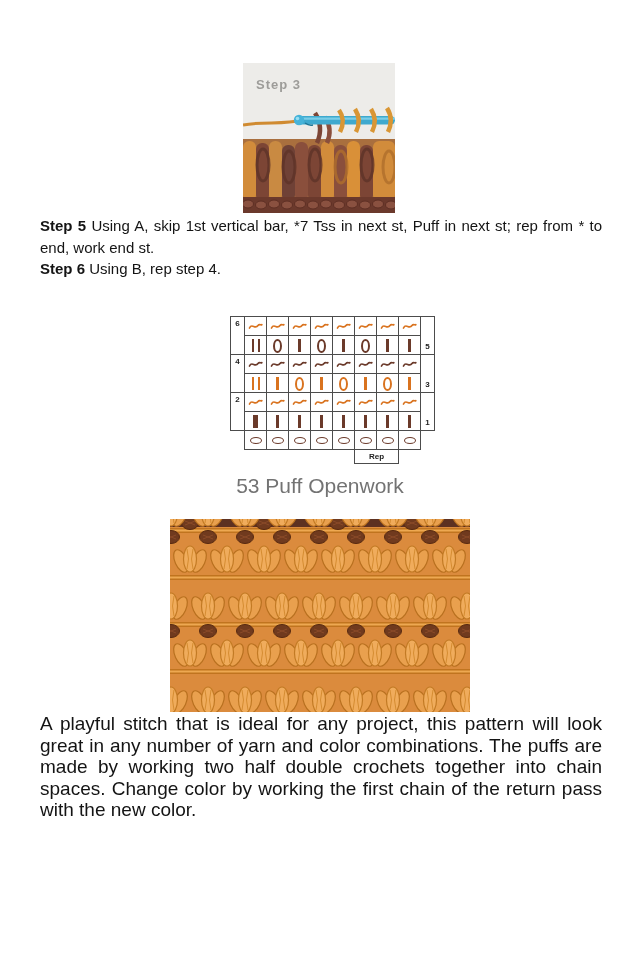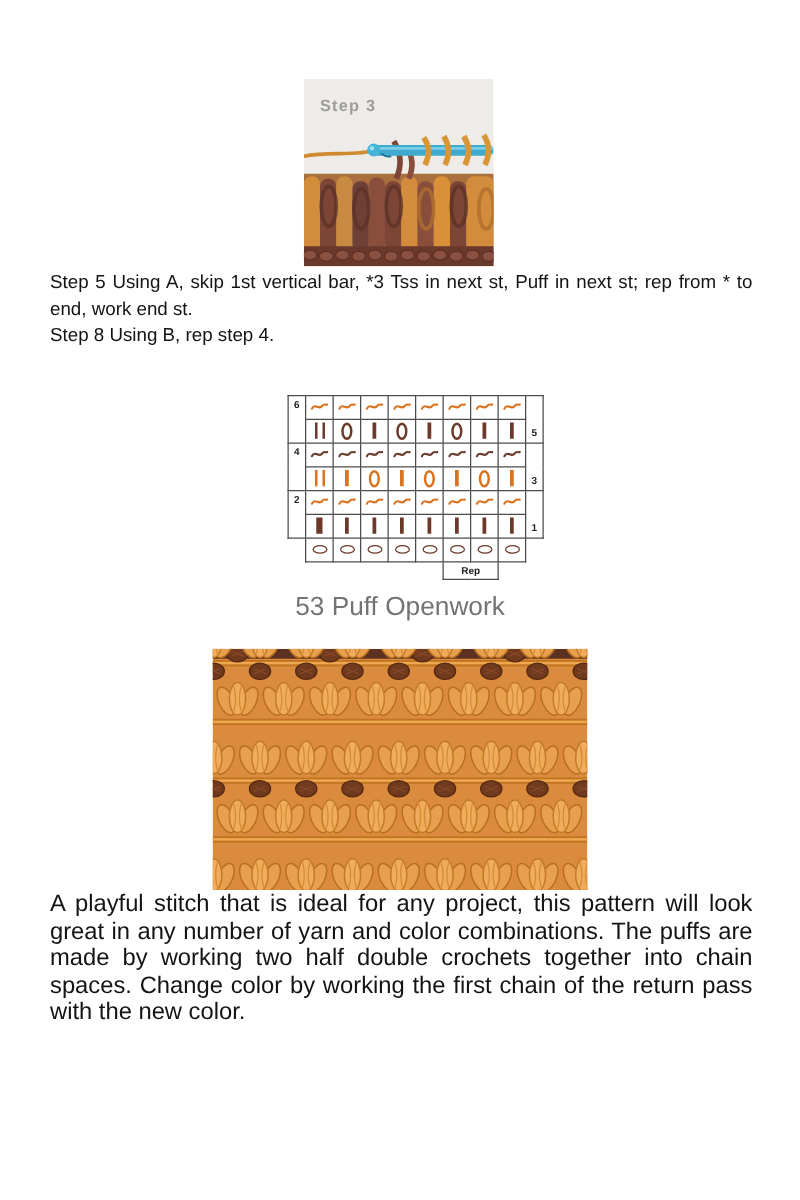--- a/index.html
+++ b/index.html
@@ -11,21 +11,21 @@
   
   .photo{position:absolute;overflow:hidden}
   #step-photo{left:243px;top:63px;width:152px;height:151px}
   #swatch-photo{left:170px;top:519px;width:300px;height:193px}
   
   .instructions{
     position:absolute;left:40px;top:215px;width:562px;
     font-size:15px;line-height:21.5px;text-align:justify;
   }
   .instructions p{margin:0}
-  .instructions b{font-weight:normal}
+  .instructions b{font-weight:bold}
   
   .chart-wrap{position:absolute;left:230px;top:316px}
   table.chart{border-collapse:collapse}
   table.chart td{padding:0;font-family:"Liberation Sans",sans-serif}
   td.cell{width:21px;height:18px;border:1.5px solid #4c4c4c;text-align:center;vertical-align:middle}
   td.lab{width:13px;border:1.5px solid #4c4c4c;font-size:8px;font-weight:bold;text-align:center;color:#222}
   td.lab.left{vertical-align:top}
   td.lab.left span{display:block;padding-top:2px}
   td.lab.right{vertical-align:bottom}
   td.lab.right span{display:block;padding-bottom:3px}
@@ -117,22 +117,22 @@
       <path d="M112 46 q7 11 1 23"></path>
       <path d="M128 46 q7 11 1 23"></path>
       <path d="M144 45 q7 11 1 24"></path>
     </g>
 
     <text x="13" y="26" font-size="13" font-weight="bold" letter-spacing="1" fill="#9D9C99">Step 3</text>
   </svg>
 </div>
 
 <div class="instructions">
-  <p><b>Step 5</b> <span>Using A, skip 1st vertical bar, *3 Tss in next st, Puff in next st; rep from * to end, work end st.</span></p>
-  <p><b>Step 8</b> <span>Using B, rep step 4.</span></p>
+  <p><b>Step 5</b> <span>Using A, skip 1st vertical bar, *7 Tss in next st, Puff in next st; rep from * to end, work end st.</span></p>
+  <p><b>Step 6</b> <span>Using B, rep step 4.</span></p>
 </div>
 
 <div class="chart-wrap">
   <table class="chart">
     <tbody>
         <tr>
           <td class="lab left" rowspan="2">
             <span>6</span>
           </td>
           <td class="cell c-orange"><div class="sym sym-ret">

